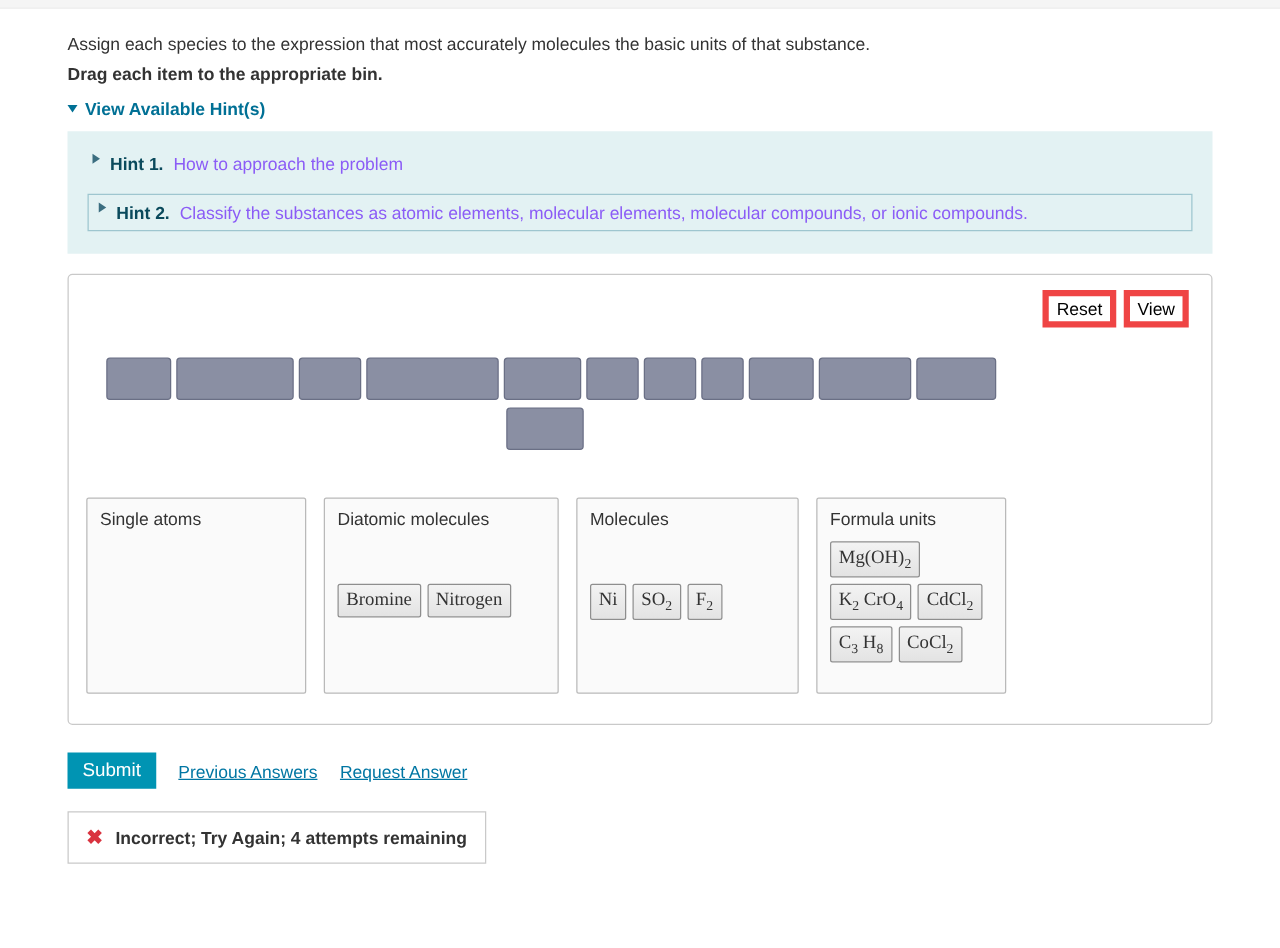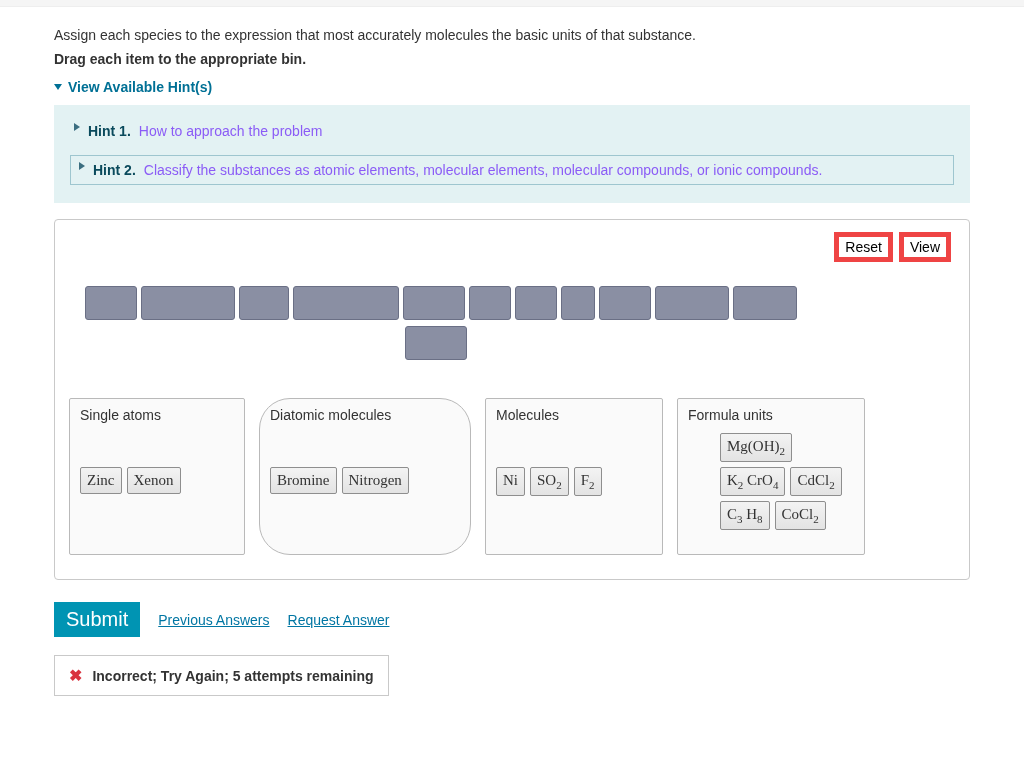--- a/index.html
+++ b/index.html
@@ -107,53 +107,53 @@
   }
   .bin {
     border: 1px solid #b9b9b9;
     background: #fafafa;
     border-radius: 2px;
     padding: 8px 10px 24px 10px;
     min-height: 150px;
     box-sizing: border-box;
   }
   .bin.w1 { width: 176px; }
-  .bin.w2 { width: 212px; border-radius: 31px; }
+  .bin.w2 { width: 188px; }
   .bin.w3 { width: 178px; }
-  .bin.w4 { width: 188px; }
+  .bin.w4 { width: 152px; }
   .bin-title { margin-bottom: 10px; color:#333;}
   .bin-items {
     display:flex; flex-wrap:wrap; gap:5px;
     align-content:flex-start;
   }
   .bin.w1 .bin-items, .bin.w2 .bin-items, .bin.w3 .bin-items {
      margin-top: 44px;
   }
-  .bin.w4 .bin-items { margin-top: 2px; margin-left: 32px; }
+  .bin.w4 .bin-items { margin-top: 2px; }
   .item-chip {
     border: 1px solid #8e8e8e;
     background: linear-gradient(#f3f3f3,#e3e3e3);
     border-radius:2px;
     padding: 4px 6px;
     font-family: "Times New Roman", serif;
     font-size: 15px;
     cursor: grab;
     white-space: nowrap;
   }
   .item-chip sub { font-size: 11px; vertical-align: sub; }
 
   .action-row {
     display:flex; align-items:center; gap:18px;
     margin-top:22px;
   }
   .submit-btn {
     background:#0094b3;
     color:#fff; border:none;
     padding:6px 12px;
-    font-size:20px;
+    font-size:15px;
     cursor:pointer;
     font-family: inherit;
   }
   .link {
     color:#0076a3;
     font-weight:normal;
     text-decoration: underline;
     cursor:pointer;
   }
 
@@ -217,24 +217,20 @@
           <div class="chip-blank" style="width: 62px;"></div>
         </div>
       <div class="pool-row second" id="pool-row-2">
           <div class="chip-blank" style="width: 60px;"></div>
         </div>
     </div>
 
     <div class="bins" id="bins">
         <div class="bin w1">
           <div class="bin-title">Single atoms</div>
-          <div class="bin-items">
-            <div class="item-chip">Zinc</div>
-            <div class="item-chip">Xenon</div>
-          </div>
         </div>
         <div class="bin w2">
           <div class="bin-title">Diatomic molecules</div>
           <div class="bin-items">
             <div class="item-chip">Bromine</div>
             <div class="item-chip">Nitrogen</div>
           </div>
         </div>
         <div class="bin w3">
           <div class="bin-title">Molecules</div>
@@ -258,16 +254,16 @@
   </div>
 
   <div class="action-row">
     <button class="submit-btn">Submit</button>
     <span class="link">Previous Answers</span>
     <span class="link">Request Answer</span>
   </div>
 
   <div class="feedback">
     <span class="x-icon">✖</span>
-    <span>Incorrect; Try Again; 5 attempts remaining</span>
+    <span>Incorrect; Try Again; 4 attempts remaining</span>
   </div>
 
 </div>
 
 </body></html>

